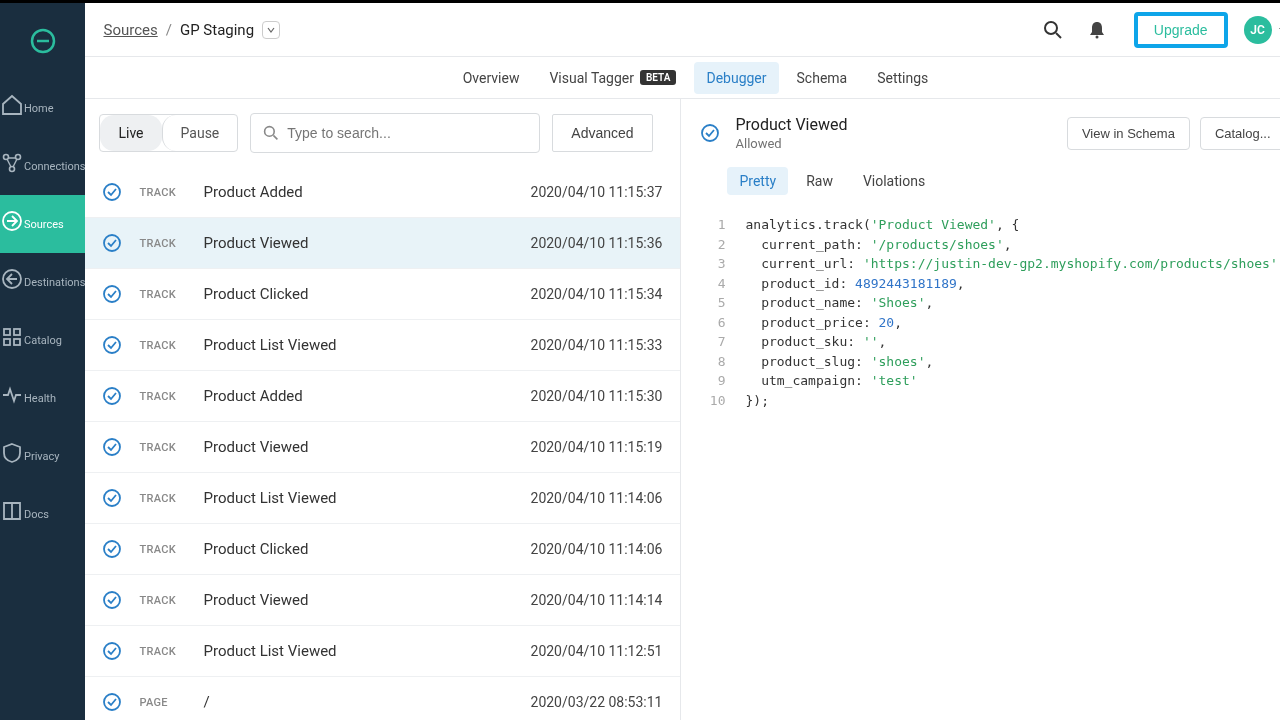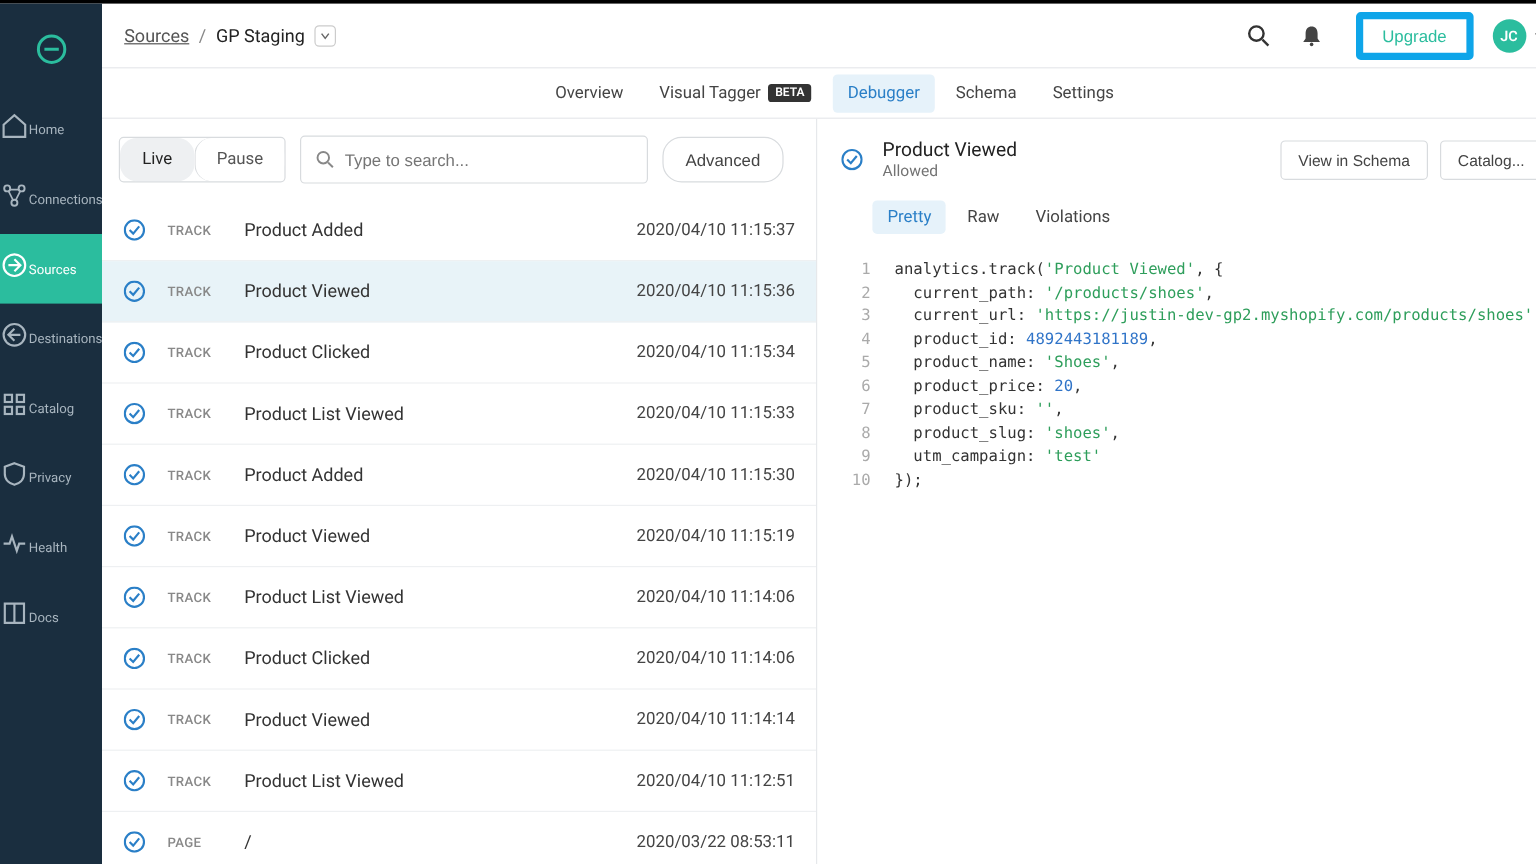--- a/index.html
+++ b/index.html
@@ -13,37 +13,37 @@
 .nav-item .nav-label { font-size: 11px; }
 .main { flex: 1; display: flex; flex-direction: column; }
 .topbar { height: 54px; display: flex; align-items: center; padding: 0 18px; border-bottom: 1px solid #e6e8eb; }
 .breadcrumb { display: flex; align-items: center; font-size: 15px; }
 .breadcrumb a { color: #555; text-decoration: underline; cursor: pointer; }
 .breadcrumb .sep { margin: 0 8px; color: #888; }
 .breadcrumb .current { color: #222; }
 .dropdown-caret { margin-left: 8px; width: 18px; height: 18px; border: 1px solid #ccc; border-radius: 4px; display: flex; align-items: center; justify-content: center; cursor: pointer; }
 .top-spacer { flex: 1; }
 .top-icon { width: 20px; height: 20px; margin: 0 12px; cursor: pointer; color: #444; }
-.upgrade-btn { border: 6px solid #0ea5e9; color: #2bbd9e; background: #fff; padding: 6px 16px; border-radius: 4px; font-size: 14px; cursor: pointer; margin-left: 15px; }
+.upgrade-btn { border: 4px solid #0ea5e9; color: #2bbd9e; background: #fff; padding: 6px 16px; border-radius: 4px; font-size: 14px; cursor: pointer; margin-left: 15px; }
 .avatar { width: 28px; height: 28px; border-radius: 50%; background: #2bbd9e; color: #fff; display: flex; align-items: center; justify-content: center; font-size: 12px; font-weight: 600; margin-left: 16px; }
 .avatar-caret { margin-left: 6px; cursor: pointer; }
 .tabs { height: 42px; display: flex; align-items: center; justify-content: center; border-bottom: 1px solid #e6e8eb; gap: 6px; }
 .tab { padding: 8px 12px; cursor: pointer; color: #444; font-size: 14px; display: flex; align-items: center; border-radius: 4px; }
 .tab.active { background: #e6f2fa; color: #2a7fc7; }
 .badge { background: #333; color: #fff; font-size: 10px; padding: 2px 6px; border-radius: 3px; margin-left: 6px; font-weight: 600; }
 .content { flex: 1; display: flex; overflow: hidden; }
 .left-pane { width: 596px; border-right: 1px solid #e6e8eb; display: flex; flex-direction: column; }
 .controls { display: flex; align-items: center; padding: 14px; gap: 12px; }
 .toggle-group { display: flex; border: 1px solid #d8dbde; border-radius: 4px; overflow: hidden; }
 .toggle-btn { padding: 10px 18px; cursor: pointer; background: #fff; font-size: 14px; color: #555; border-radius: 14px; }
 .toggle-btn.active { background: #eef0f2; color: #222; }
 .toggle-btn + .toggle-btn { border-left: 1px solid #d8dbde; }
 .search-box { flex: 1; display: flex; align-items: center; border: 1px solid #d8dbde; border-radius: 4px; padding: 0 12px; height: 40px; max-width: 290px; }
 .search-box input { border: none; outline: none; font-size: 14px; flex: 1; margin-left: 8px; }
-.adv-btn { border: 1px solid #d8dbde; background: #fff; padding: 10px 18px; border-radius: 16px; cursor: pointer; font-size: 14px; color: #444; }
+.adv-btn { border: 1px solid #d8dbde; background: #fff; padding: 10px 18px; border-radius: 2px; cursor: pointer; font-size: 14px; color: #444; }
 .event-list { flex: 1; overflow-y: auto; }
 .event-row { display: flex; align-items: center; padding: 16px 18px; border-bottom: 1px solid #eef0f2; cursor: pointer; }
 .event-row.selected { background: #e8f3f8; }
 .check-icon { width: 18px; height: 18px; color: #2a7fc7; margin-right: 18px; flex-shrink: 0; }
 .event-type { width: 64px; font-size: 11px; color: #888; font-weight: 500; letter-spacing: 0.3px; }
 .event-name { flex: 1; font-size: 15px; color: #333; }
 .event-time { font-size: 14px; color: #444; }
 .right-pane { flex: 1; display: flex; flex-direction: column; }
 .detail-header { display: flex; align-items: center; padding: 16px 20px; }
 .detail-header .check-icon { margin-right: 16px; }
@@ -117,32 +117,32 @@
               <rect x="14" y="4" width="6" height="6" fill="none" stroke="currentColor" stroke-width="1.8"></rect>
               <rect x="4" y="14" width="6" height="6" fill="none" stroke="currentColor" stroke-width="1.8"></rect>
               <rect x="14" y="14" width="6" height="6" fill="none" stroke="currentColor" stroke-width="1.8"></rect>
             </svg>
           </span>
           <span class="nav-label">Catalog</span>
         </div>
         <div class="nav-item">
           <span class="nav-icon">
             <svg viewBox="0 0 24 24">
+              <path d="M3 12 L8 12 L10 6 L14 18 L16 12 L21 12" fill="none" stroke="currentColor" stroke-width="1.8"></path>
+            </svg>
+          </span>
+          <span class="nav-label">Health</span>
+        </div>
+        <div class="nav-item">
+          <span class="nav-icon">
+            <svg viewBox="0 0 24 24">
               <path d="M12 3 L20 6 L20 12 C20 17 16 20 12 21 C8 20 4 17 4 12 L4 6 Z" fill="none" stroke="currentColor" stroke-width="1.8"></path>
             </svg>
           </span>
           <span class="nav-label">Privacy</span>
-        </div>
-        <div class="nav-item">
-          <span class="nav-icon">
-            <svg viewBox="0 0 24 24">
-              <path d="M3 12 L8 12 L10 6 L14 18 L16 12 L21 12" fill="none" stroke="currentColor" stroke-width="1.8"></path>
-            </svg>
-          </span>
-          <span class="nav-label">Health</span>
         </div>
         <div class="nav-item">
           <span class="nav-icon">
             <svg viewBox="0 0 24 24">
               <path d="M4 4 L12 4 L12 20 L4 20 Z M12 4 L20 4 L20 20 L12 20" fill="none" stroke="currentColor" stroke-width="1.8"></path>
             </svg>
           </span>
           <span class="nav-label">Docs</span>
         </div>
       </div>

